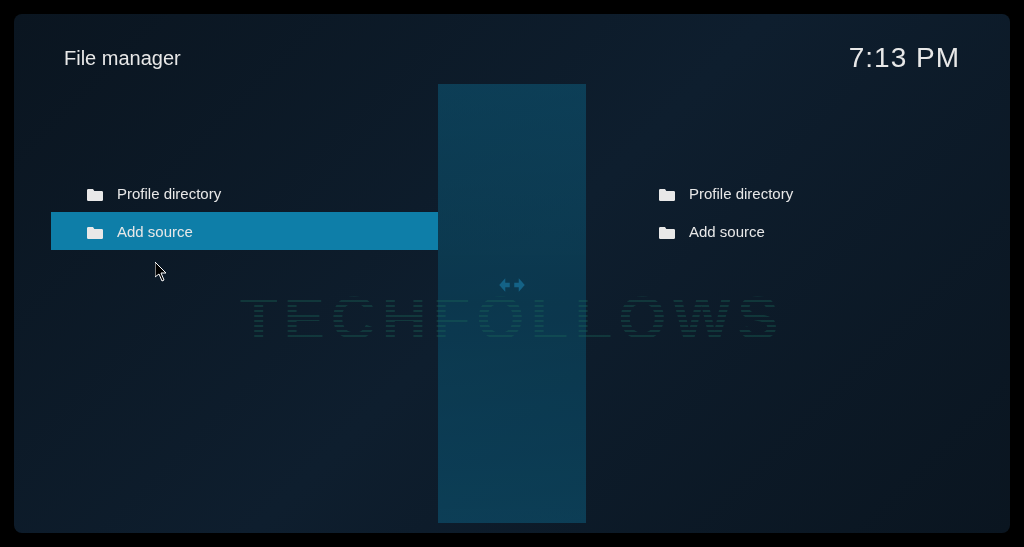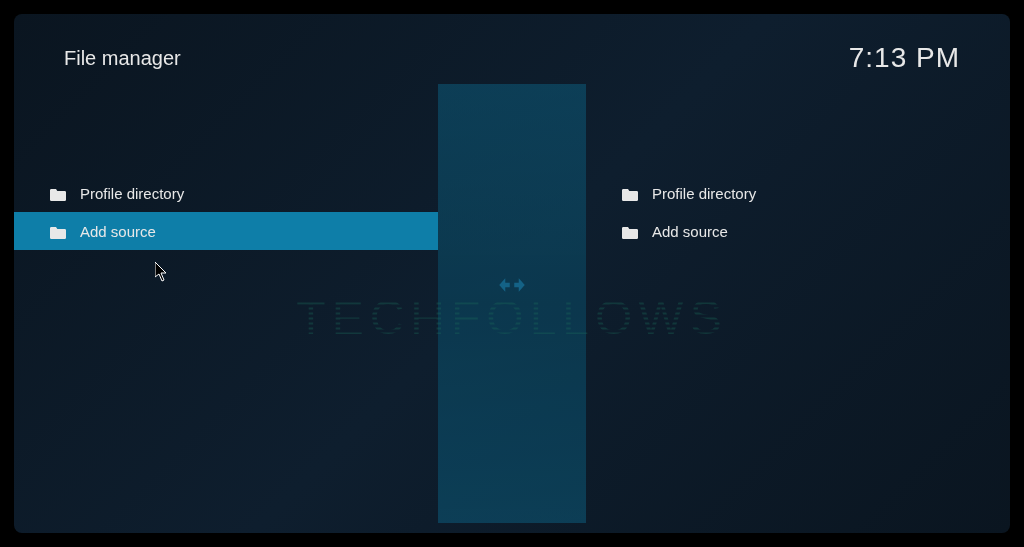--- a/index.html
+++ b/index.html
@@ -79,20 +79,21 @@
       height: 22px;
       fill: #1a9bce;
     }
     .list-item {
       display: flex;
       align-items: center;
       padding: 10px 16px 10px 36px;
       height: 38px;
       cursor: pointer;
       position: relative;
+      margin-left: 37px;
     }
     .list-item.selected {
       background: #0e7ea8;
     }
     .folder-icon {
       width: 16px;
       height: 12px;
       margin-right: 14px;
       flex-shrink: 0;
     }
@@ -115,22 +116,22 @@
     }
     .cursor svg {
       width: 14px;
       height: 20px;
     }
     .watermark {
       position: absolute;
       left: 50%;
       top: 53%;
       transform: translate(-50%, -50%);
-      font-size: 48px;
-      font-weight: 400;
+      font-size: 62px;
+      font-weight: 700;
       letter-spacing: 6px;
       font-family: "Arial Black", Arial, sans-serif;
       background: repeating-linear-gradient(
         0deg,
         #1a6b5a 0px,
         #1a6b5a 2px,
         transparent 2px,
         transparent 5px
       );
       -webkit-background-clip: text;

